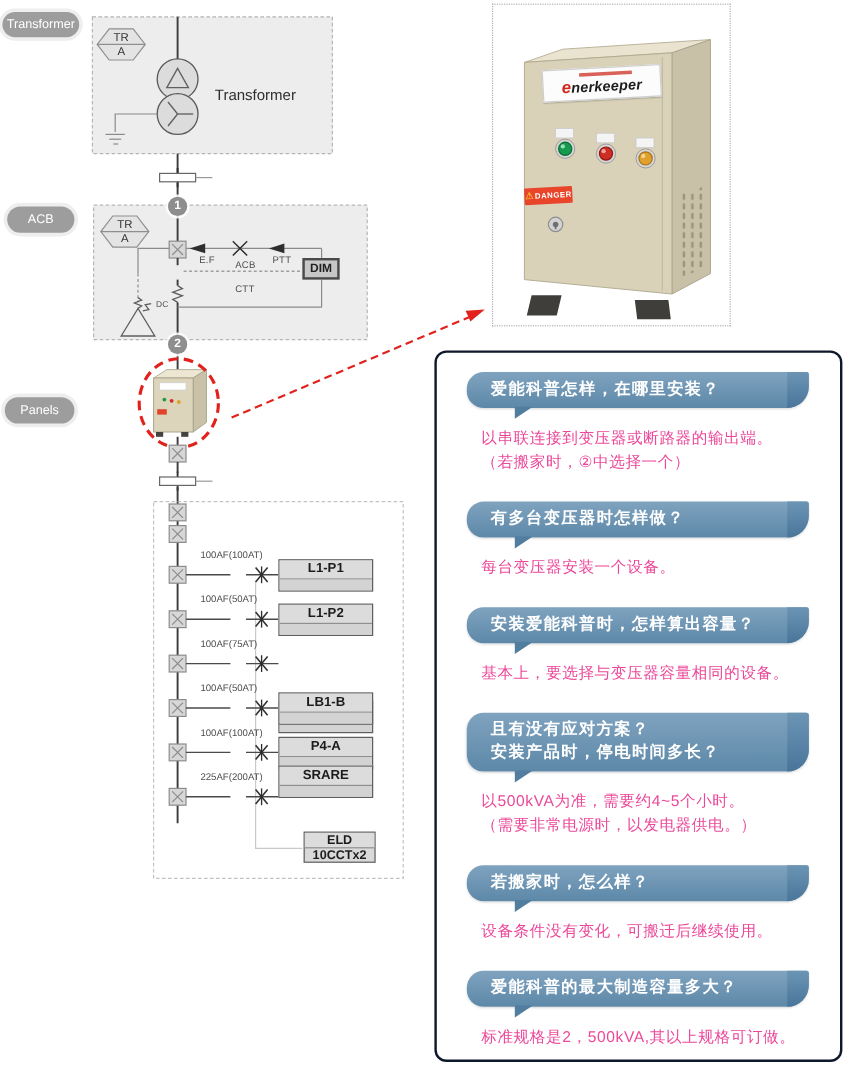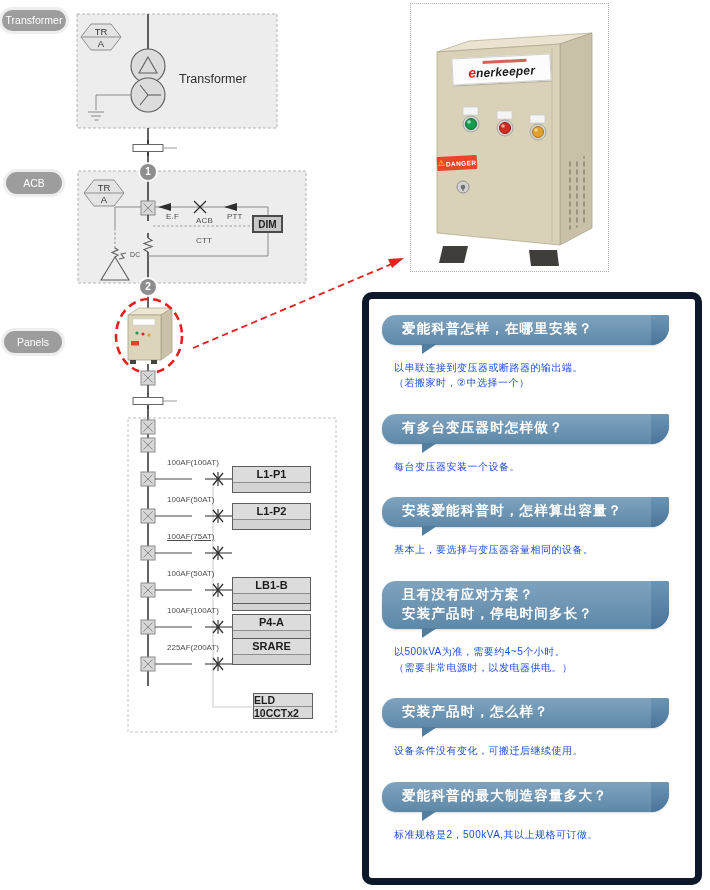--- a/index.html
+++ b/index.html
@@ -34,47 +34,47 @@
     border:2px solid #4a4a4a;font-size:10px;font-weight:bold;color:#222;text-align:center;
     line-height:15px;z-index:3;box-sizing:border-box;}
   .af-label{position:absolute;left:167px;font-size:8px;color:#4e4e4e;z-index:3;}
   .feeder-box{position:absolute;left:232px;width:79px;height:27px;border:1.4px solid #5f5f5f;
     background:#d9d9d9;z-index:3;box-sizing:border-box;}
   .feeder-name{height:15px;line-height:15px;text-align:center;font-weight:bold;font-size:11px;
     color:#1c1c1c;border-bottom:1px solid #8f8f8f;background:#dcdcdc;}
   .feeder-sub{height:9px;background:#d3d3d3;}
   .eld-box{position:absolute;left:253px;top:693px;width:60px;height:26px;border:1.4px solid #5f5f5f;
     z-index:3;box-sizing:border-box;background:#d9d9d9;}
-  .eld-row{height:12px;line-height:12px;font-weight:bold;font-size:10.5px;color:#1c1c1c;}
+  .eld-row{height:12px;line-height:12px;text-align:center;font-weight:bold;font-size:10.5px;color:#1c1c1c;}
   .eld-row:first-child{border-bottom:1px solid #8f8f8f;background:#dcdcdc;}
   .photo-box{position:absolute;left:410px;top:3px;width:197px;height:267px;border:1px dotted #b0b0b0;
     background:#fff;z-index:1;}
   .nameplate{position:absolute;left:452px;top:56px;width:97px;height:25px;background:#fcfcfc;
     border:1px solid #cfcfcf;transform:rotate(-3deg);z-index:3;box-shadow:0 1px 1px rgba(0,0,0,.18);}
   .np-tag{width:44px;height:2.5px;background:#cf3a2e;opacity:.8;margin:3px 0 1px 30px;}
   .np-logo{text-align:center;font-style:italic;font-weight:bold;line-height:14px;}
   .np-e{color:#d2251c;font-size:14px;}
   .np-rest{color:#1c1c1c;font-size:12px;letter-spacing:.2px;}
   .danger-tag{position:absolute;left:437px;top:156px;width:40px;height:14px;background:#e8452a;
     transform:rotate(-3deg);z-index:3;display:flex;align-items:center;justify-content:center;
     gap:1px;border-radius:1px;}
   .danger-warn{color:#ffe03a;font-size:8px;line-height:8px;}
   .danger-text{color:#fff;font-weight:bold;font-size:6.5px;letter-spacing:.4px;}
   
   .faq-panel{position:absolute;left:362px;top:292px;width:340px;height:593px;background:#fff;
-    border:7px solid #0f172a;border-radius:10px;z-index:1;box-sizing:border-box;
-    padding:16px 26px 0 13px;}
+    border:2px solid #0f172a;border-radius:10px;z-index:1;box-sizing:border-box;
+    padding:16px 26px 0 25px;}
   .bubble{position:relative;padding:5px 14px 6px 20px;color:#fff;font-size:13.5px;font-weight:bold;
     letter-spacing:1.2px;line-height:1.4;border-radius:14px 2px 18px 14px;margin-bottom:15px;
     background:linear-gradient(180deg,#7fa3bf,#5d88a8);box-shadow:0 1px 2px rgba(0,0,0,.15);}
   .bubble::before{content:'';position:absolute;top:0;right:0;width:18px;height:100%;
     background:linear-gradient(180deg,#6c95b4,#49759a);border-radius:0 2px 18px 0;}
   .bubble::after{content:'';position:absolute;left:40px;bottom:-9px;width:0;height:0;
     border-top:10px solid #517d9e;border-right:15px solid transparent;}
-  .answer{margin:0 0 23px 12px;font-size:10px;color:#1d4ed8;line-height:1.55;letter-spacing:.5px;}
+  .answer{margin:0 0 23px 12px;font-size:13px;color:#ec4899;line-height:1.55;letter-spacing:.5px;}
 </style>
 </head>
 <body>
 
 <div id="stage">
 
   <div class="photo-box"></div>
 
   <div class="faq-panel">
     <div id="faq-items">
@@ -112,21 +112,21 @@
             <div>安装产品时，停电时间多长？</div>
           </div>
     <div class="answer">
             <div>以500kVA为准，需要约4~5个小时。</div>
             <div>（需要非常电源时，以发电器供电。）</div>
           </div>
   </div>
 
   <div class="faq-item">
     <div class="bubble">
-            <div>安装产品时，怎么样？</div>
+            <div>若搬家时，怎么样？</div>
           </div>
     <div class="answer">
             <div>设备条件没有变化，可搬迁后继续使用。</div>
           </div>
   </div>
 
   <div class="faq-item">
     <div class="bubble">
             <div>爱能科普的最大制造容量多大？</div>
           </div>
@@ -305,21 +305,21 @@
     <div class="feeder-name">L1-P1</div>
     <div class="feeder-sub"></div>
   </div>
 
   <div class="af-label" style="top: 495px;">100AF(50AT)</div>
   <div class="feeder-box" style="top: 503px;">
     <div class="feeder-name">L1-P2</div>
     <div class="feeder-sub"></div>
   </div>
 
-  <div class="af-label" style="top: 532px; text-decoration: underline;">100AF(75AT)</div>
+  <div class="af-label" style="top: 532px;">100AF(75AT)</div>
   <div class="feeder-box" style="top: 540px; margin-top: 44px;">
     <div class="feeder-name">LB1-A</div>
     <div class="feeder-sub"></div>
   </div>
 
   <div class="af-label" style="top: 569px;">100AF(50AT)</div>
   <div class="feeder-box" style="top: 577px;">
     <div class="feeder-name">LB1-B</div>
     <div class="feeder-sub"></div>
   </div>

